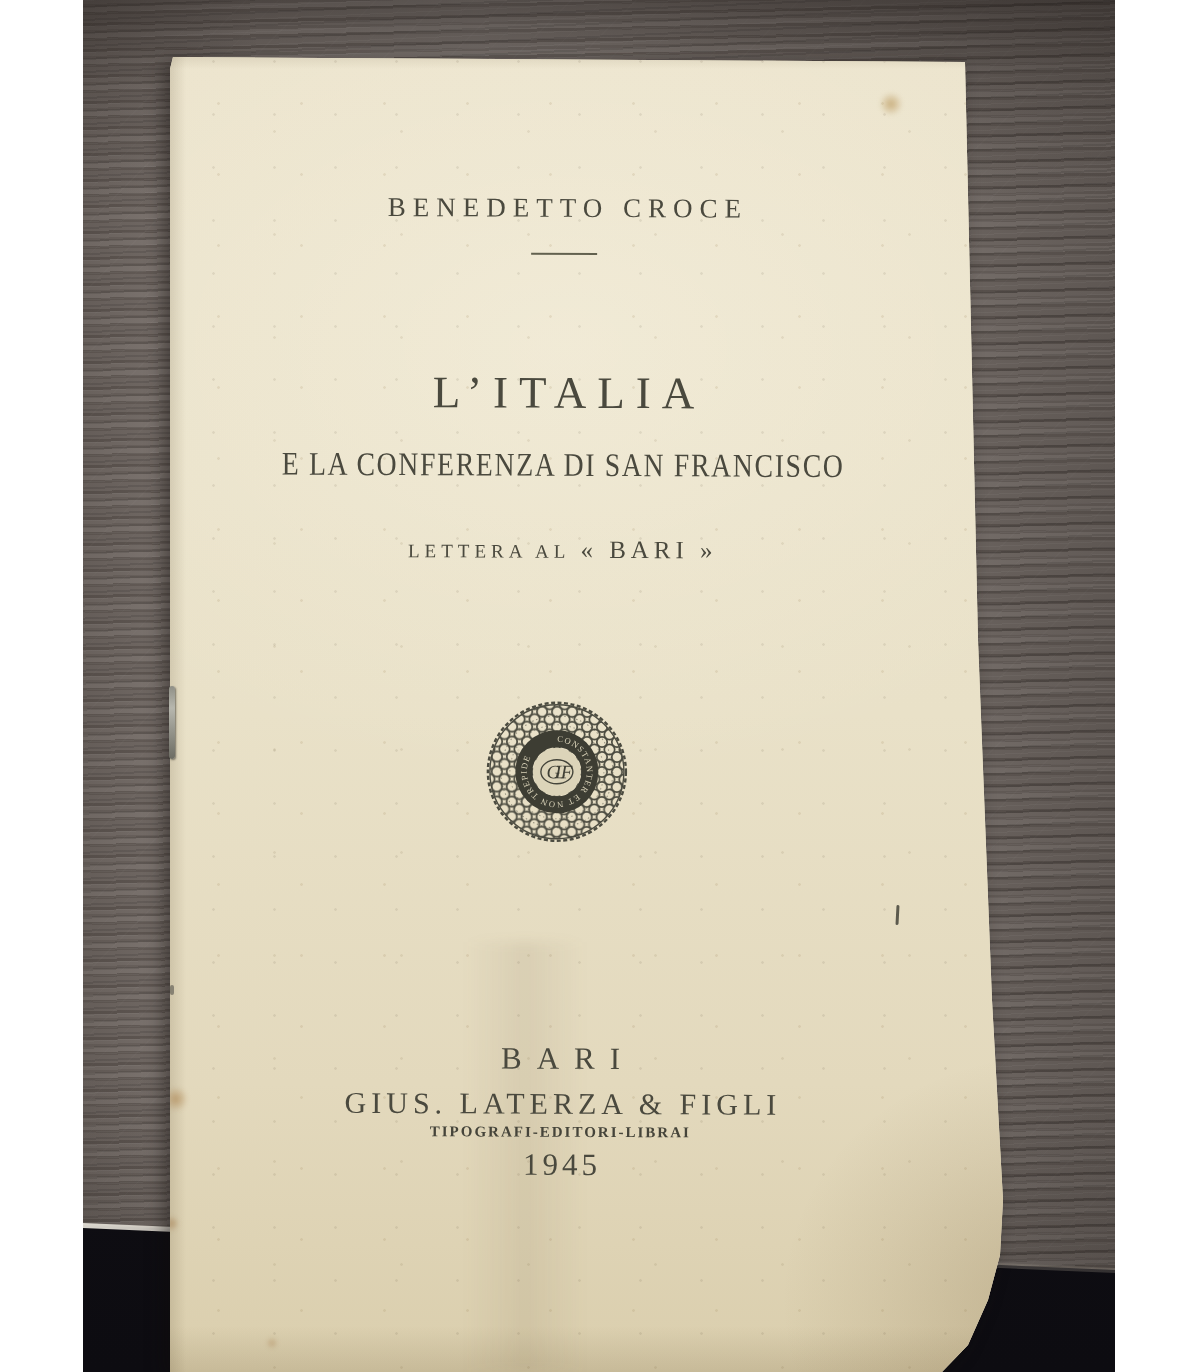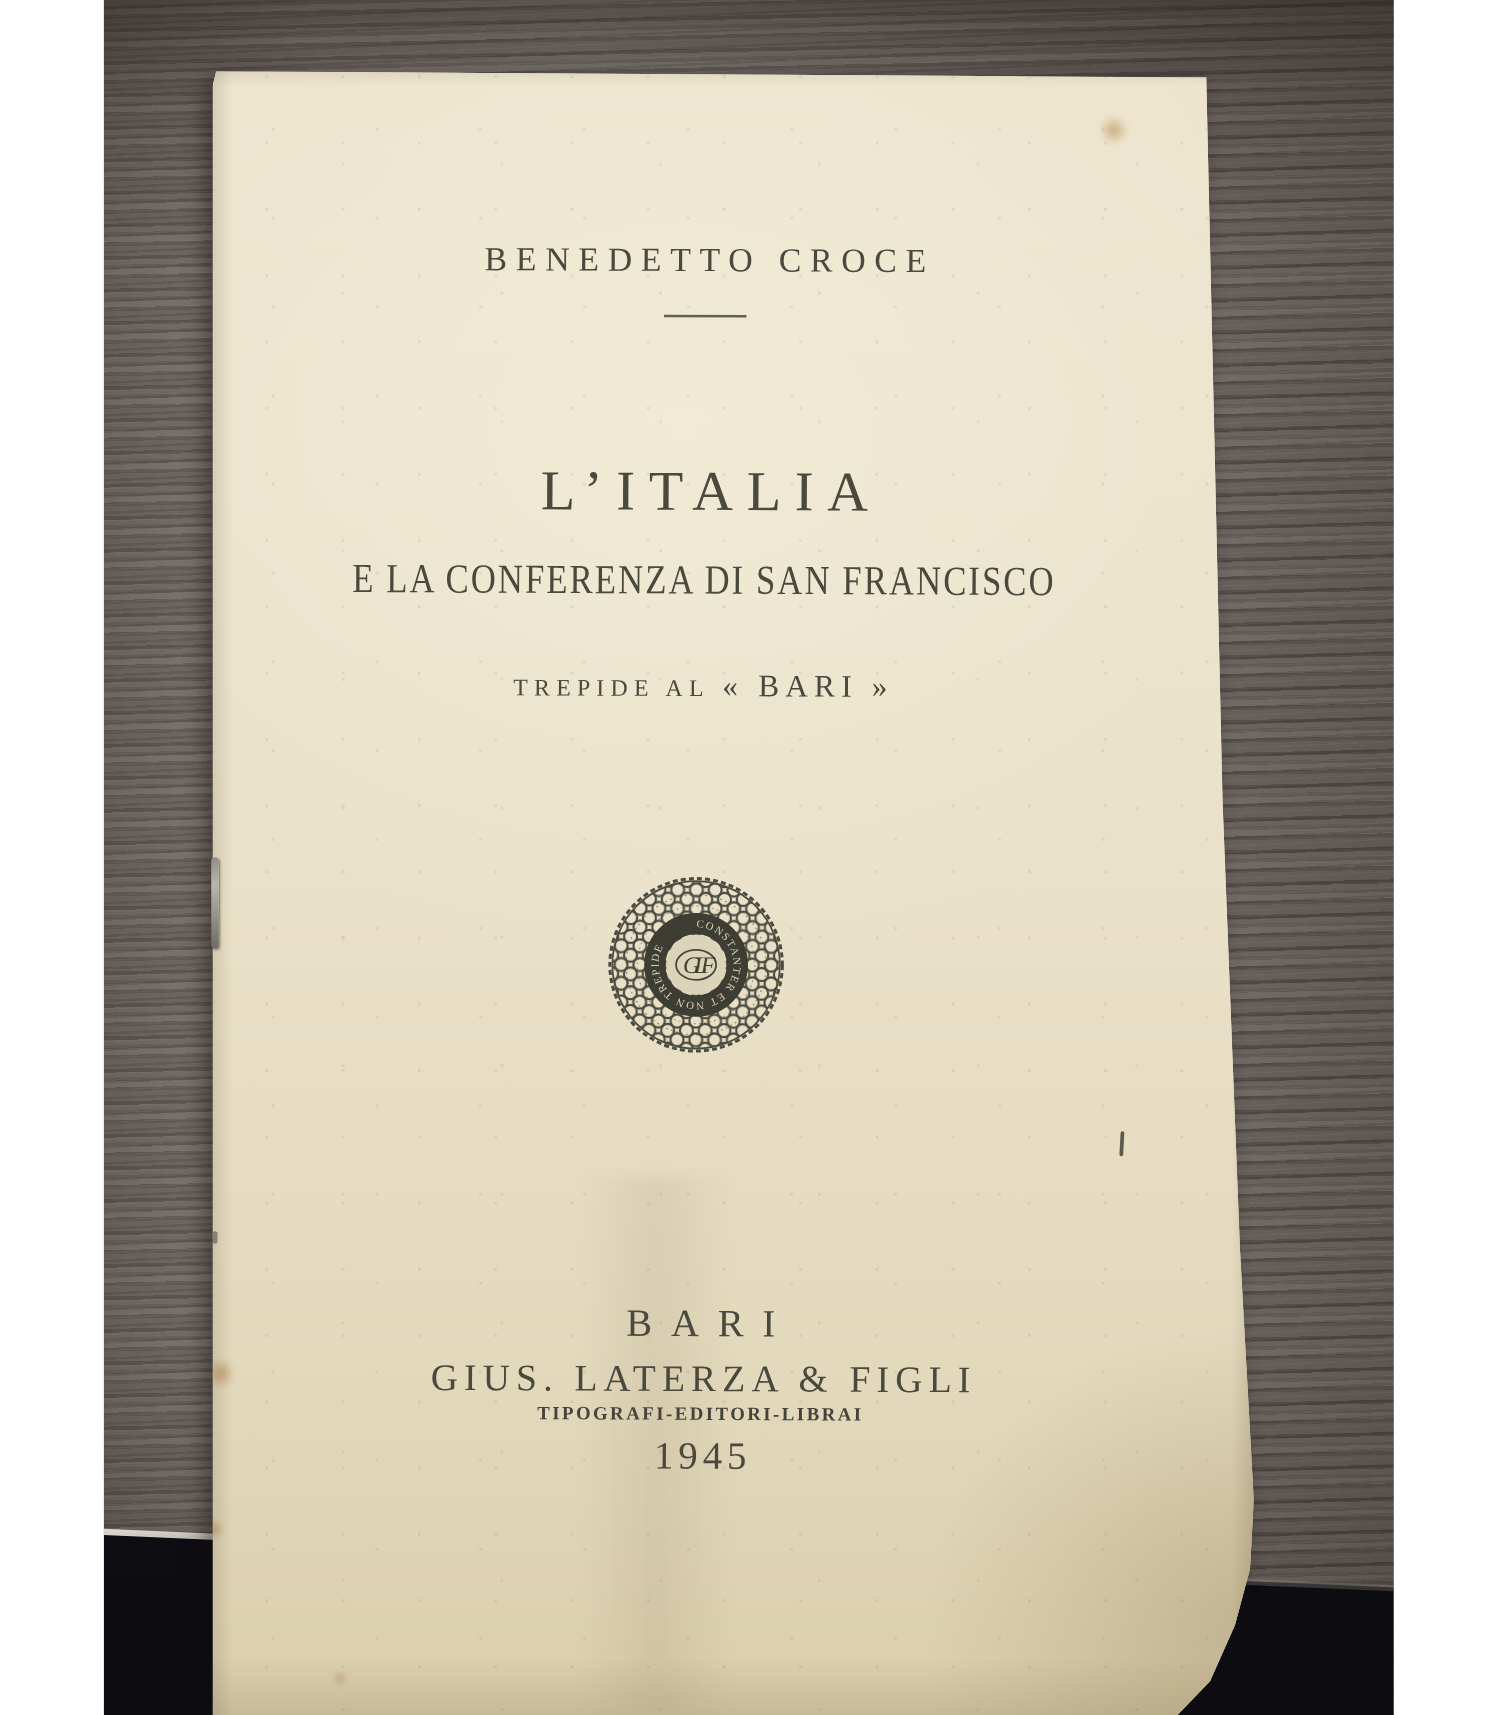--- a/index.html
+++ b/index.html
@@ -22,21 +22,21 @@
   .desk-edge{position:absolute;left:0;top:1223px;width:1040px;height:5px;z-index:2;
     transform:rotate(2.5deg);transform-origin:0 0;
     background:linear-gradient(90deg, rgba(226,222,213,.95) 0%, rgba(186,179,168,.7) 30%, rgba(150,143,133,.45) 60%, rgba(140,132,122,.3) 100%);}
   
   .page-wrap{position:absolute;inset:0;z-index:3;filter:drop-shadow(-7px 5px 9px rgba(15,12,8,.45));}
   .page{position:absolute;left:87px;top:57px;width:835px;height:1315px;
     clip-path:polygon(3px 0px, 795px 5px, 808px 583px, 822px 943px, 833px 1143px, 830px 1198px, 818px 1243px, 798px 1288px, 772px 1315px, 0px 1315px, 0px 12px);
     background-image:
       radial-gradient(120% 55% at 45% 22%, rgba(255,252,240,.30), rgba(255,252,240,0) 60%),
       linear-gradient(180deg, #ece4cd 0%, #e9e1c8 50%, #e3d9bd 78%, #dacead 100%);
-    background-color:#e9e1c8;}
+    background-color:#e9e1c8;padding-left:44px;}
   .paper-overlay{position:absolute;inset:0;
     background-image:
       linear-gradient(90deg, rgba(90,75,45,.16), rgba(0,0,0,0) 16px),
       linear-gradient(270deg, rgba(90,75,45,.20), rgba(0,0,0,0) 20px),
       linear-gradient(180deg, rgba(90,75,45,.10), rgba(0,0,0,0) 12px),
       linear-gradient(0deg, rgba(100,80,45,.16), rgba(0,0,0,0) 46px),
       radial-gradient(circle, rgba(130,100,50,.12) 0 1px, rgba(0,0,0,0) 1.6px),
       radial-gradient(circle, rgba(100,80,40,.10) 0 1px, rgba(0,0,0,0) 1.6px),
       radial-gradient(circle, rgba(60,50,30,.09) 0 1px, rgba(0,0,0,0) 1.6px);
     background-size:100% 100%,100% 100%,100% 100%,100% 100%, 83px 71px, 127px 103px, 61px 53px;
@@ -96,21 +96,21 @@
         <div class="stain stain-e3"></div>
         <div class="ink-mark"></div>
         <div class="nick"></div>
 
         <div class="content">
           <div class="author">BENEDETTO CROCE</div>
           <div class="author-rule"><i></i></div>
           <div class="title">L’ITALIA</div>
           <div class="subtitle"><span>E LA CONFERENZA DI SAN FRANCISCO</span></div>
           <div class="series">
-            <span class="pfx">TREPIDE AL</span>
+            <span class="pfx">LETTERA AL</span>
             <span class="pub">« BARI »</span>
           </div>
 
           <svg class="emblem" viewBox="-80 -80 160 160">
             <defs>
               <pattern id="knot" width="15" height="15" patternUnits="userSpaceOnUse">
                 <g fill="none" stroke="#4b4b40" stroke-width="1.7">
                   <circle cx="0" cy="0" r="5.2"></circle>
                     <circle cx="15" cy="0" r="5.2"></circle>
                   <circle cx="7.5" cy="7.5" r="5.2"></circle>

